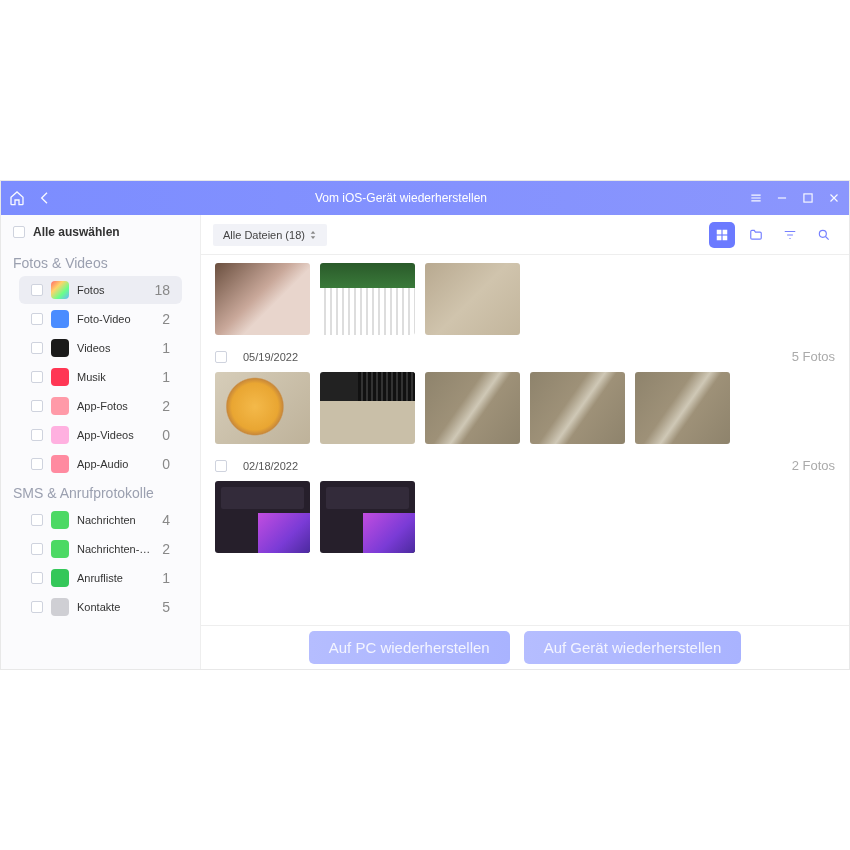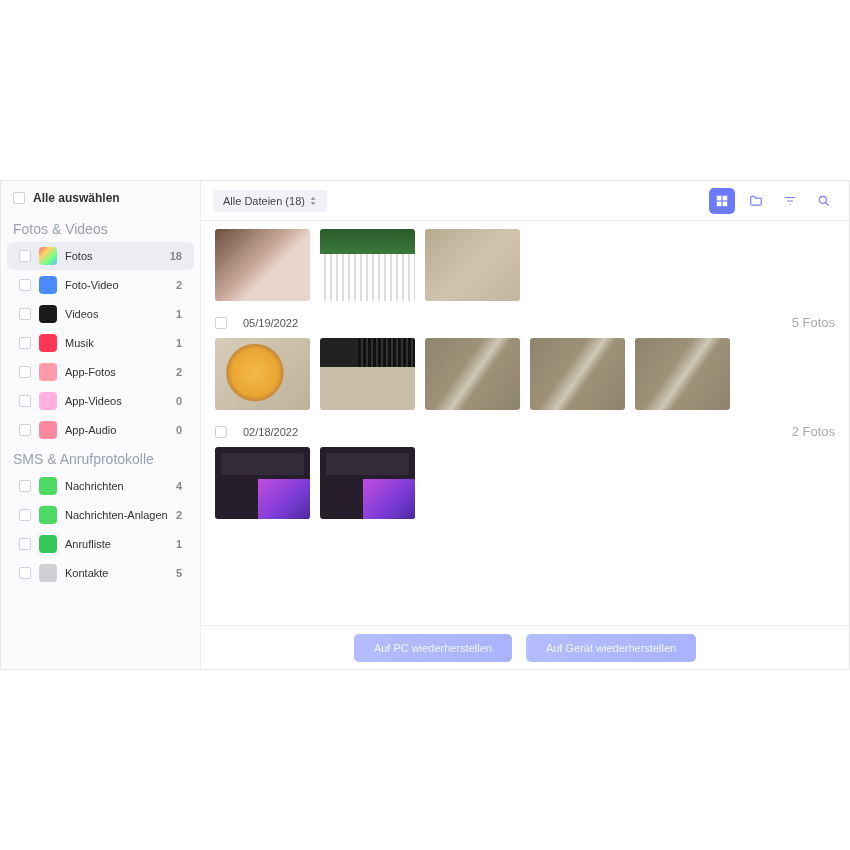--- a/index.html
+++ b/index.html
@@ -9,25 +9,25 @@
 .titlebar-left { display: flex; gap: 12px; align-items: center; }
 .titlebar-icon { width: 16px; height: 16px; opacity: 0.95; cursor: pointer; }
 .titlebar-title { flex: 1; text-align: center; font-size: 12px; font-weight: 500; }
 .titlebar-right { display: flex; gap: 12px; align-items: center; }
 .winctl { width: 14px; height: 14px; cursor: pointer; opacity: 0.95; }
 .body-row { flex: 1; display: flex; min-height: 0; }
 .sidebar { width: 200px; background: #fbfbfd; border-right: 1px solid #eee; display: flex; flex-direction: column; font-size: 11px; overflow-y: auto; }
 .select-all-row { padding: 10px 12px; display: flex; align-items: center; gap: 8px; font-size: 12px; font-weight: 600; color: #333; }
 .chk { width: 12px; height: 12px; border: 1px solid #cfd3de; border-radius: 2px; background: #fff; cursor: pointer; flex-shrink: 0; }
 .section-label { padding: 6px 12px 4px; color: #9ba0b0; font-size: 14px; }
-.sb-item { display: flex; align-items: center; gap: 8px; padding: 5px 12px; cursor: pointer; border-radius: 6px; margin: 1px 6px; }
+.sb-item { display: flex; align-items: center; gap: 8px; padding: 5px 12px; cursor: pointer; border-radius: 6px; margin: 1px 18px; }
 .sb-item.active { background: #ecedf3; }
 .sb-icon { width: 18px; height: 18px; border-radius: 4px; flex-shrink: 0; display: flex; align-items: center; justify-content: center; font-size: 9px; color: #fff; }
 .sb-label { flex: 1; color: #333; font-size: 11px; white-space: nowrap; overflow: hidden; text-overflow: ellipsis; }
-.sb-count { color: #888; font-size: 11px; font-weight: bold; }
+.sb-count { color: #888; font-size: 14px; }
 .main { flex: 1; display: flex; flex-direction: column; min-width: 0; }
 .topbar { height: 40px; display: flex; align-items: center; padding: 0 12px; border-bottom: 1px solid #eee; gap: 8px; }
 .dropdown { display: flex; align-items: center; gap: 4px; font-size: 11px; color: #444; background: #f1f2f7; padding: 5px 10px; border-radius: 2px; cursor: pointer; }
 .topbar-spacer { flex: 1; }
 .view-btn { width: 26px; height: 26px; border-radius: 5px; display: flex; align-items: center; justify-content: center; cursor: pointer; color: #7680ff; }
 .view-btn.active { background: #6b7aff; color: #fff; }
 .content { flex: 1; overflow-y: auto; padding: 8px 14px; }
 .date-group { margin-bottom: 10px; }
 .date-header { display: flex; align-items: center; gap: 16px; padding: 4px 0 8px; }
 .date-label { font-size: 11px; color: #555; font-weight: 500; }
@@ -39,28 +39,53 @@
 .thumb-b::after { content: ""; position: absolute; bottom: 0; left: 0; right: 0; height: 65%; background: repeating-linear-gradient(90deg, #fff 0 4px, #ddd 4px 6px); }
 .thumb-c { background: linear-gradient(135deg, #b8a990 0%, #d0c4ad 50%, #c2b59c 100%); }
 .thumb-d { background: radial-gradient(circle at 42% 48%, #f4b94a 0%, #e9a632 35%, #c9893a 42%, rgba(0,0,0,0) 44%), linear-gradient(135deg, #d6cdb9 0%, #beb29a 100%); }
 .thumb-e { background: linear-gradient(180deg, #222 0 40%, #c9bfa8 40% 100%); position: relative; }
 .thumb-e::after { content: ""; position: absolute; top: 0; right: 0; width: 60%; height: 40%; background: repeating-linear-gradient(90deg, #111 0 3px, #333 3px 5px); }
 .thumb-f { background: linear-gradient(125deg, #8e836c 0%, #9e9178 40%, #cfc8b6 52%, #9e9178 60%, #8e836c 100%); }
 .thumb-g { background: #261f2b; position: relative; }
 .thumb-g::before { content: ""; position: absolute; top: 6px; left: 6px; right: 6px; height: 22px; background: #332b3a; border-radius: 2px; }
 .thumb-g::after { content: ""; position: absolute; bottom: 0; right: 0; width: 55%; height: 55%; background: linear-gradient(135deg, #c24de0 0%, #7a3bd6 60%, #4b2a9e 100%); }
 .footer { height: 44px; display: flex; align-items: center; justify-content: center; gap: 14px; border-top: 1px solid #eee; }
-.action-btn { padding: 8px 20px; border-radius: 5px; font-size: 11px; background: linear-gradient(to right, #b5bdff, #a9b3ff); color: #f3f4ff; cursor: pointer; }
+.action-btn { padding: 8px 20px; border-radius: 5px; font-size: 15px; background: linear-gradient(to right, #b5bdff, #a9b3ff); color: #f3f4ff; cursor: pointer; }
 svg { display: block; }
 </style>
 </head>
 <body>
 
 <div class="app-window">
 
+  <div class="titlebar">
+    <div class="titlebar-left">
+      <svg class="titlebar-icon" viewBox="0 0 24 24" fill="none" stroke="currentColor" stroke-width="2">
+          <path d="M3 11l9-8 9 8v10a1 1 0 01-1 1h-5v-7h-6v7H4a1 1 0 01-1-1V11z"></path>
+        </svg>
+      <svg class="titlebar-icon" viewBox="0 0 24 24" fill="none" stroke="currentColor" stroke-width="2">
+          <path d="M15 4l-8 8 8 8"></path>
+        </svg>
+    </div>
+    <div class="titlebar-title">Vom iOS-Gerät wiederherstellen</div>
+    <div class="titlebar-right">
+      <svg class="winctl" viewBox="0 0 24 24" fill="none" stroke="currentColor" stroke-width="2">
+          <path d="M4 7h16M4 12h16M4 17h16"></path>
+        </svg>
+      <svg class="winctl" viewBox="0 0 24 24" fill="none" stroke="currentColor" stroke-width="2">
+          <path d="M5 12h14"></path>
+        </svg>
+      <svg class="winctl" viewBox="0 0 24 24" fill="none" stroke="currentColor" stroke-width="2">
+          <rect x="5" y="5" width="14" height="14"></rect>
+        </svg>
+      <svg class="winctl" viewBox="0 0 24 24" fill="none" stroke="currentColor" stroke-width="2">
+          <path d="M6 6l12 12M18 6L6 18"></path>
+        </svg>
+    </div>
+  </div>
 
   <div class="body-row">
     <div class="sidebar">
       <div class="select-all-row">
         <span class="chk"></span>
         <span>Alle auswählen</span>
       </div>
       <div id="sidebar-sections">
           <div class="section-label">Fotos &amp; Videos</div>
           <div class="sb-item active">

